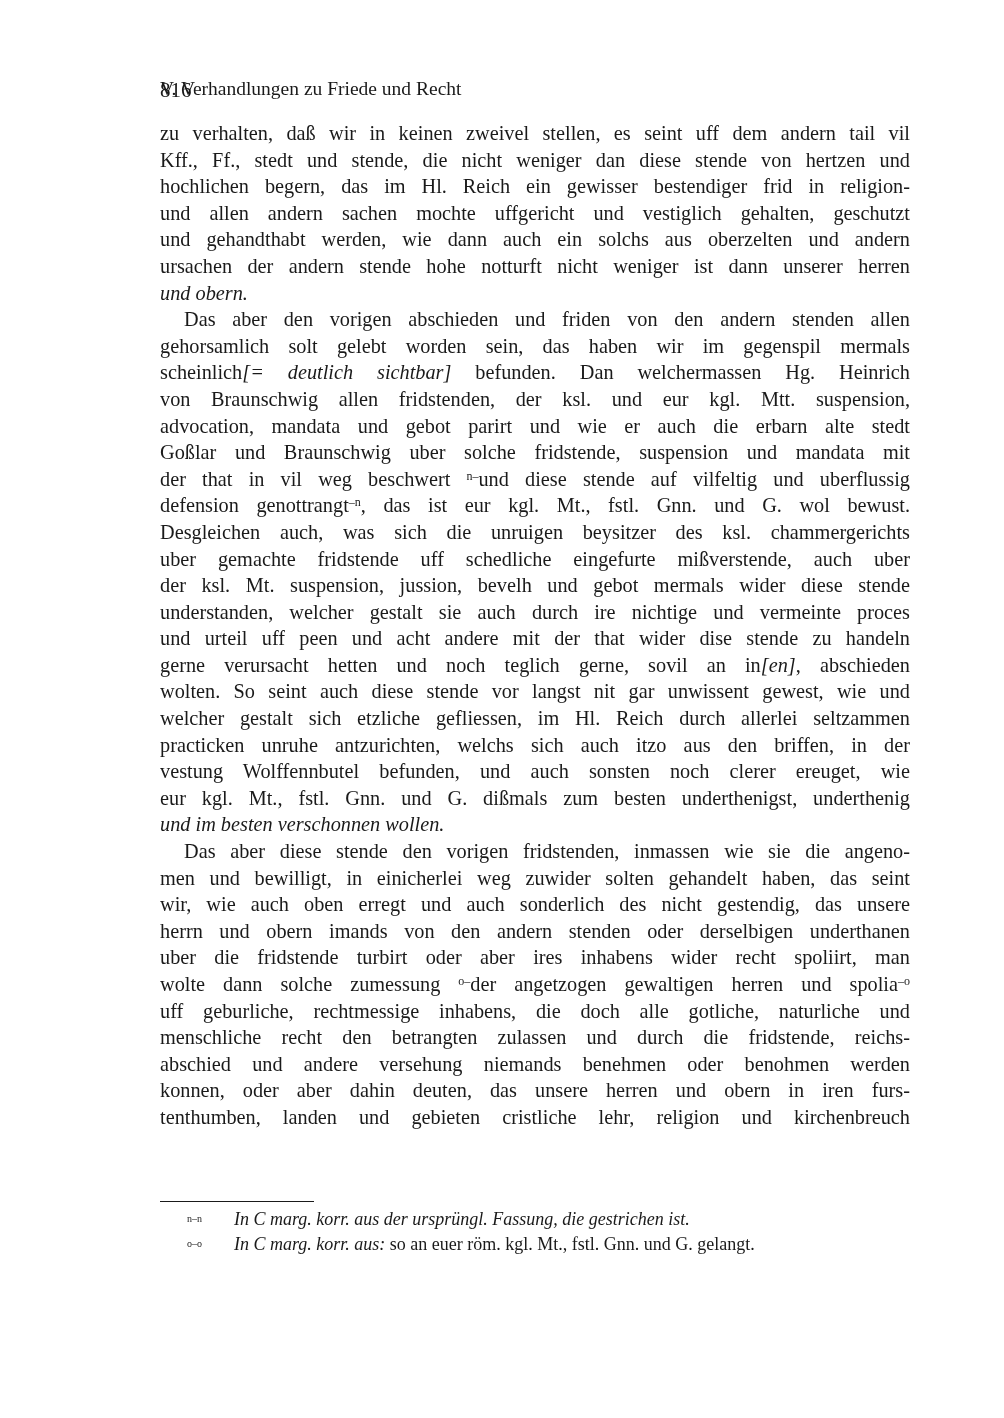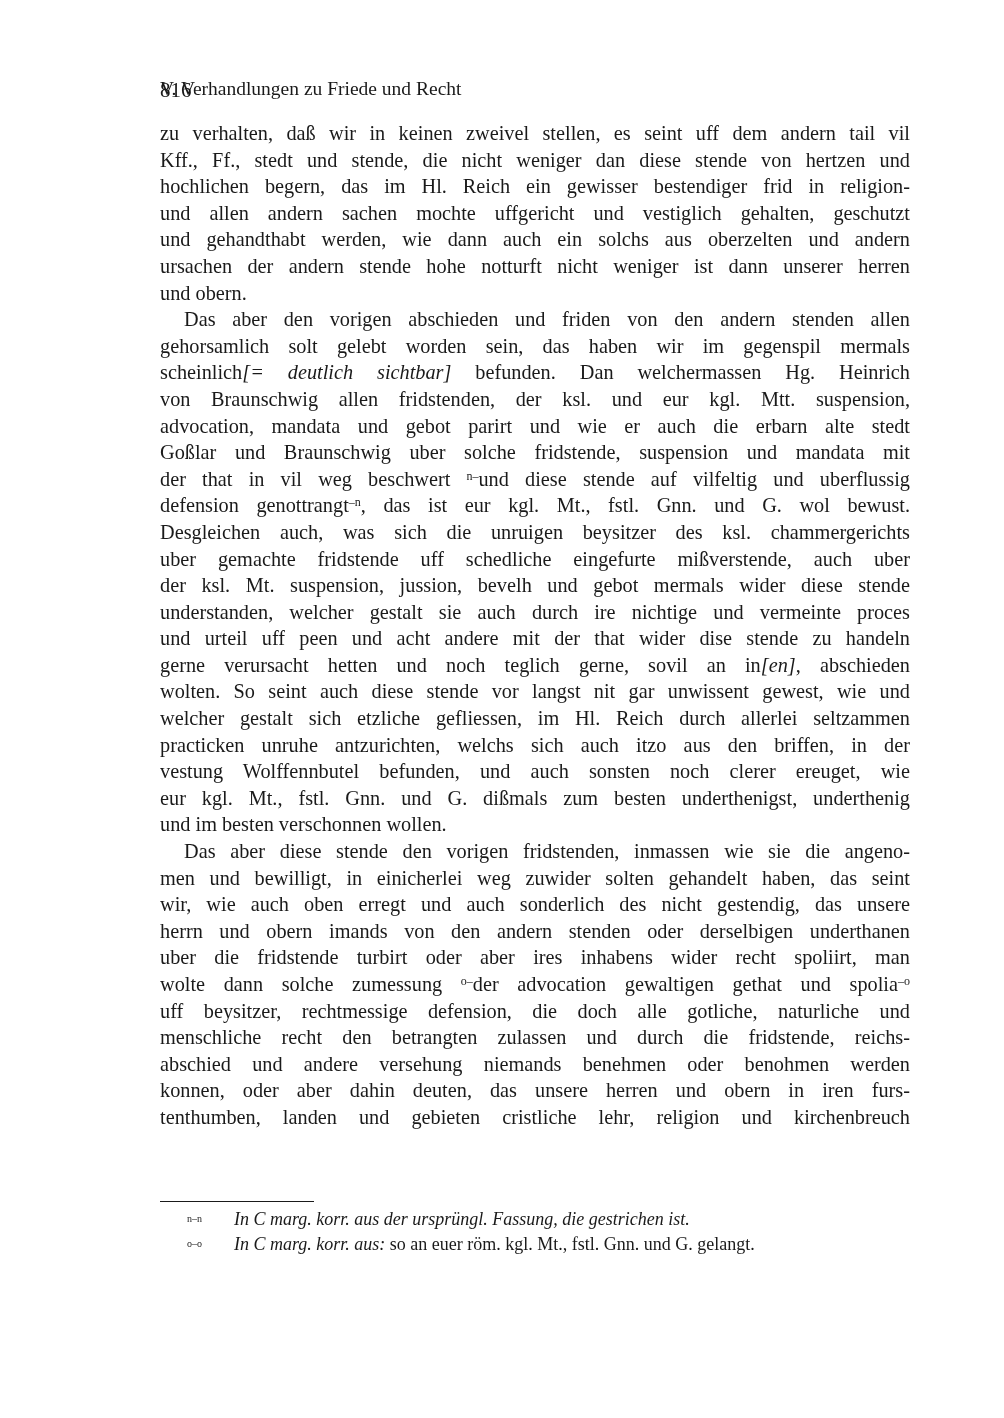--- a/index.html
+++ b/index.html
@@ -3,21 +3,21 @@
 <meta charset="utf-8">
 <style>
   html, body { margin:0; padding:0; background:#ffffff; }
   body { width:1004px; height:1418px; position:relative; overflow:hidden;
          font-family:"Liberation Serif","DejaVu Serif",serif; color:#1a1a1a; }
   .header { position:absolute; top:78px; left:160px; width:750px; height:30px; font-size:21px; }
   .page-num { position:absolute; left:0; top:0; }
   .running-title { position:absolute; left:0; right:0; top:0; text-align:left; font-size:19.5px; }
   .body { position:absolute; top:120px; left:160px; width:750px; font-size:20.3px; line-height:26.6px; }
   .line { display:block; text-align:justify; text-align-last:justify; white-space:nowrap; height:26.6px; }
-  .line.last { text-align-last:left; }
+  .line.last { text-align-last:left;font-style:italic; }
   .ind { padding-left:24px; }
   i { font-style:italic; }
   sup { font-size:12px; line-height:0; vertical-align:6px; }
   .fn-rule { position:absolute; left:160px; top:1201px; width:154px; height:1px; background:#1a1a1a; }
   .footnotes { position:absolute; left:160px; top:1207px; width:750px; font-size:18px; line-height:24.5px; }
   .fn { display:block; white-space:nowrap; }
   .fn-mark { display:inline-block; width:74px; padding-left:27px; box-sizing:border-box; font-size:10px; vertical-align:3px; }
 </style>
 </head>
 <body>
@@ -53,22 +53,22 @@
     <span class="line">welcher gestalt sich etzliche gefliessen, im Hl. Reich durch allerlei seltzammen</span>
     <span class="line">practicken unruhe antzurichten, welchs sich auch itzo aus den briffen, in der</span>
     <span class="line">vestung Wolffennbutel befunden, und auch sonsten noch clerer ereuget, wie</span>
     <span class="line">eur kgl. Mt., fstl. Gnn. und G. dißmals zum besten underthenigst, underthenig</span>
     <span class="line last">und im besten verschonnen wollen.</span>
     <span class="line ind">Das aber diese stende den vorigen fridstenden, inmassen wie sie die angeno-</span>
     <span class="line">men und bewilligt, in einicherlei weg zuwider solten gehandelt haben, das seint</span>
     <span class="line">wir, wie auch oben erregt und auch sonderlich des nicht gestendig, das unsere</span>
     <span class="line">herrn und obern imands von den andern stenden oder derselbigen underthanen</span>
     <span class="line">uber die fridstende turbirt oder aber ires inhabens wider recht spoliirt, man</span>
-    <span class="line"><span>wolte dann solche zumessung </span><sup>o–</sup><span>der advocation gewaltigen gethat und spolia</span><sup>–o</sup></span>
-    <span class="line">uff beysitzer, rechtmessige defension, die doch alle gotliche, naturliche und</span>
+    <span class="line"><span>wolte dann solche zumessung </span><sup>o–</sup><span>der angetzogen gewaltigen herren und spolia</span><sup>–o</sup></span>
+    <span class="line">uff geburliche, rechtmessige inhabens, die doch alle gotliche, naturliche und</span>
     <span class="line">menschliche recht den betrangten zulassen und durch die fridstende, reichs-</span>
     <span class="line">abschied und andere versehung niemands benehmen oder benohmen werden</span>
     <span class="line">konnen, oder aber dahin deuten, das unsere herren und obern in iren furs-</span>
     <span class="line">tenthumben, landen und gebieten cristliche lehr, religion und kirchenbreuch</span>
   </div>
 
 <div class="fn-rule"></div>
 <div class="footnotes" id="footnotes">
     <span class="fn"><span class="fn-mark">n–n</span><i>In C marg. korr. aus der ursprüngl. Fassung, die gestrichen ist.</i><span></span></span>
     <span class="fn"><span class="fn-mark">o–o</span><i>In C marg. korr. aus:</i><span> so an euer röm. kgl. Mt., fstl. Gnn. und G. gelangt.</span></span>

